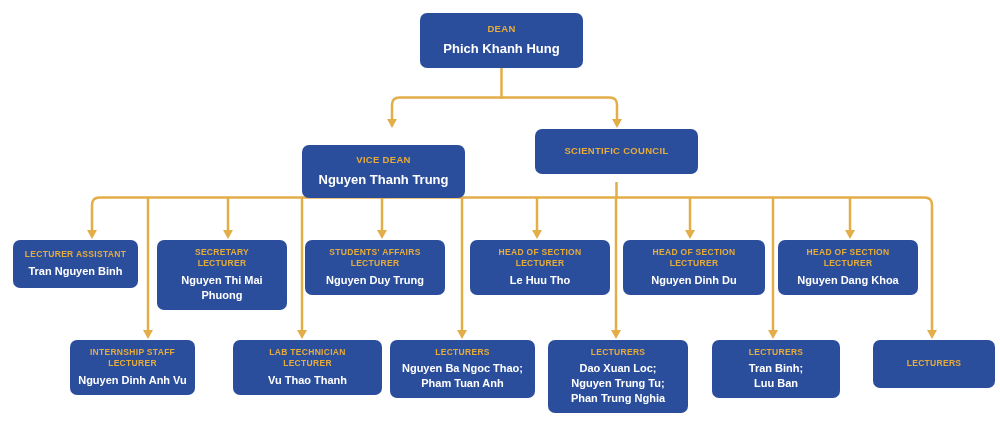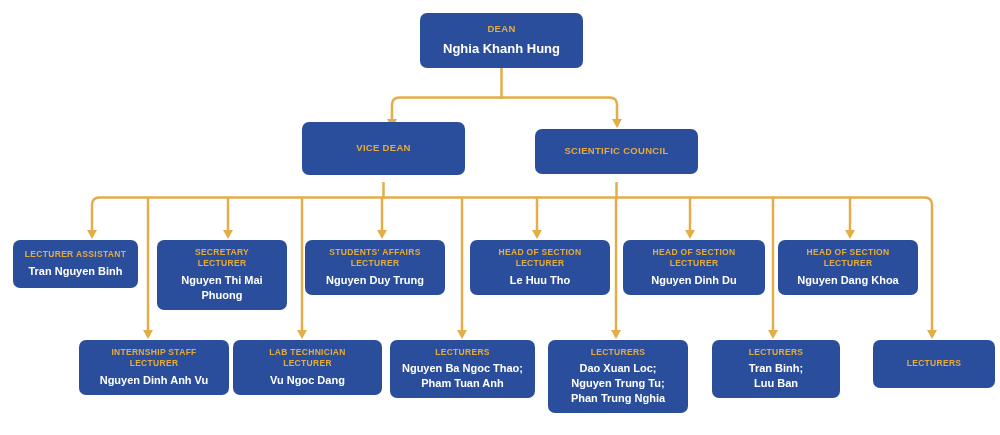--- a/index.html
+++ b/index.html
@@ -96,25 +96,26 @@
       <polygon points="297,330 307,330 302,339"></polygon>
       <polygon points="457,330 467,330 462,339"></polygon>
       <polygon points="611,330 621,330 616,339"></polygon>
       <polygon points="768,330 778,330 773,339"></polygon>
       <polygon points="927,330 937,330 932,339"></polygon>
     </g>
   </svg>
 
   <div class="box lvl1" style="left:420px;top:13px;width:163px">
     <div class="title">DEAN</div>
-    <div class="person">Nghia Khanh Hung</div>
+    <div class="person">Phich Khanh Hung</div>
   </div>
 
-  <div class="box lvl2" style="left:302px;top:122px;width:163px;height:53px">
+  <div class="box lvl2" style="left:302px;top:145px;width:163px;height:53px">
     <div class="title">VICE DEAN</div>
+    <div class="person">Nguyen Thanh Trung</div>
   </div>
   <div class="box lvl2" style="left:535px;top:129px;width:163px;height:45px">
     <div class="title">SCIENTIFIC COUNCIL</div>
 
   </div>
 
   <div class="box lvl3" style="left:13px;top:240px;width:125px">
     <div class="title">LECTURER ASSISTANT</div>
     <div class="person">Tran Nguyen Binh</div>
   </div>
@@ -137,29 +138,29 @@
     <div class="title">HEAD OF SECTION
 LECTURER</div>
     <div class="person">Nguyen Dinh Du</div>
   </div>
   <div class="box lvl3" style="left:778px;top:240px;width:140px">
     <div class="title">HEAD OF SECTION
 LECTURER</div>
     <div class="person">Nguyen Dang Khoa</div>
   </div>
 
-  <div class="box lvl4" style="left:79px;top:340px;width:150px">
+  <div class="box lvl4" style="left:70px;top:340px;width:125px">
     <div class="title">INTERNSHIP STAFF
 LECTURER</div>
     <div class="person">Nguyen Dinh Anh Vu</div>
   </div>
   <div class="box lvl4" style="left:233px;top:340px;width:149px">
     <div class="title">LAB TECHNICIAN
 LECTURER</div>
-    <div class="person">Vu Ngoc Dang</div>
+    <div class="person">Vu Thao Thanh</div>
   </div>
   <div class="box lvl4" style="left:390px;top:340px;width:145px">
     <div class="title">LECTURERS</div>
     <div class="person">Nguyen Ba Ngoc Thao;
 Pham Tuan Anh</div>
   </div>
   <div class="box lvl4" style="left:548px;top:340px;width:140px">
     <div class="title">LECTURERS</div>
     <div class="person">Dao Xuan Loc;
 Nguyen Trung Tu;

